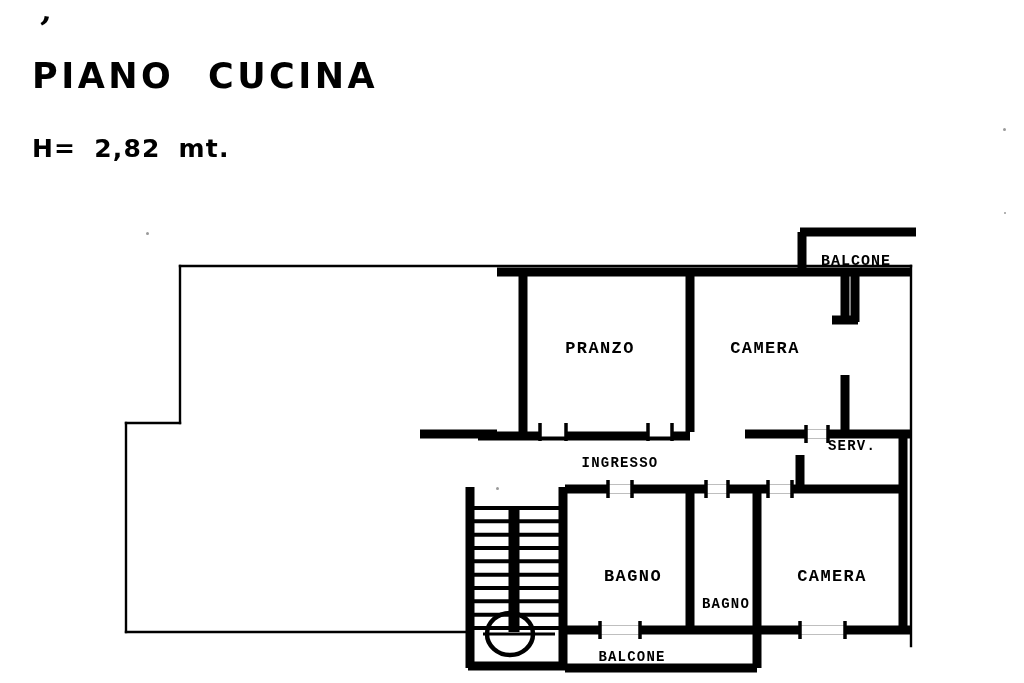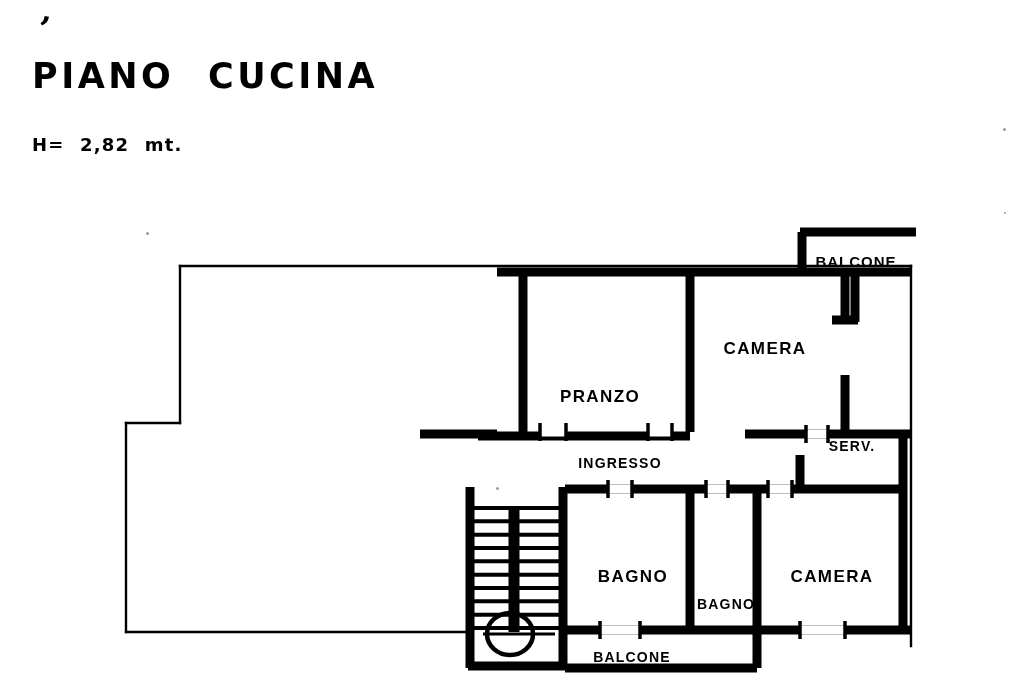--- a/index.html
+++ b/index.html
@@ -48,40 +48,40 @@
     letter-spacing: 3.5px;
     word-spacing: 18px;
     color: #000;
     white-space: nowrap;
   }
   .plan-subtitle {
     position: absolute;
     left: 32px;
     top: 134px;
     font-family: "DejaVu Sans", sans-serif;
-    font-size: 18px;
+    font-size: 25px;
     font-weight: 700;
     letter-spacing: 1.2px;
     word-spacing: 8px;
     color: #000;
     white-space: nowrap;
   }
   
   #drawing {
     position: absolute;
     left: 0;
     top: 0;
     width: 1024px;
     height: 683px;
     pointer-events: none;
   }
   
   .room-label {
     position: absolute;
-    font-family: Liberation Sans, sans-serif;
+    font-family: Liberation Mono, monospace;
     font-weight: 700;
     color: #000;
     white-space: nowrap;
     letter-spacing: 1px;
     transform: translate(-50%, -50%);
     line-height: 1;
     text-align: center;
   }
   .room-label.sz-lg  { font-size: 17px; letter-spacing: 1.4px; }
   .room-label.sz-md  { font-size: 14px; letter-spacing: 1.2px; }
@@ -180,21 +180,21 @@
         <line x1="472" y1="601.3333333333334" x2="562" y2="601.3333333333334"></line>
         <line x1="472" y1="614.6666666666666" x2="562" y2="614.6666666666666"></line>
         <line x1="472" y1="628" x2="562" y2="628"></line>
         <line x1="514" y1="508" x2="514" y2="632" stroke-width="11"></line>
         <ellipse cx="510" cy="634" rx="23" ry="21" stroke-width="4.5"></ellipse>
         <line x1="483" y1="634" x2="555" y2="634" stroke-width="3"></line>
       </g>
   </svg>
 
   <div id="room-labels">
-      <div class="room-label sz-lg" style="left: 600px; top: 348px; margin-top: 48px;">PRANZO</div>
+      <div class="room-label sz-lg" style="left: 600px; top: 348px;">PRANZO</div>
       <div class="room-label sz-lg" style="left: 765px; top: 348px;">CAMERA</div>
       <div class="room-label sz-sm" style="left: 856px; top: 261px;">BALCONE</div>
       <div class="room-label sz-md" style="left: 620px; top: 463px;">INGRESSO</div>
       <div class="room-label sz-md" style="left: 852px; top: 446px;">SERV.</div>
       <div class="room-label sz-lg" style="left: 633px; top: 576px;">BAGNO</div>
       <div class="room-label sz-md" style="left: 726px; top: 576px; margin-top: 28px;">BAGNO</div>
       <div class="room-label sz-lg" style="left: 832px; top: 576px;">CAMERA</div>
       <div class="room-label sz-md" style="left: 632px; top: 657px;">BALCONE</div>
     </div>
 

